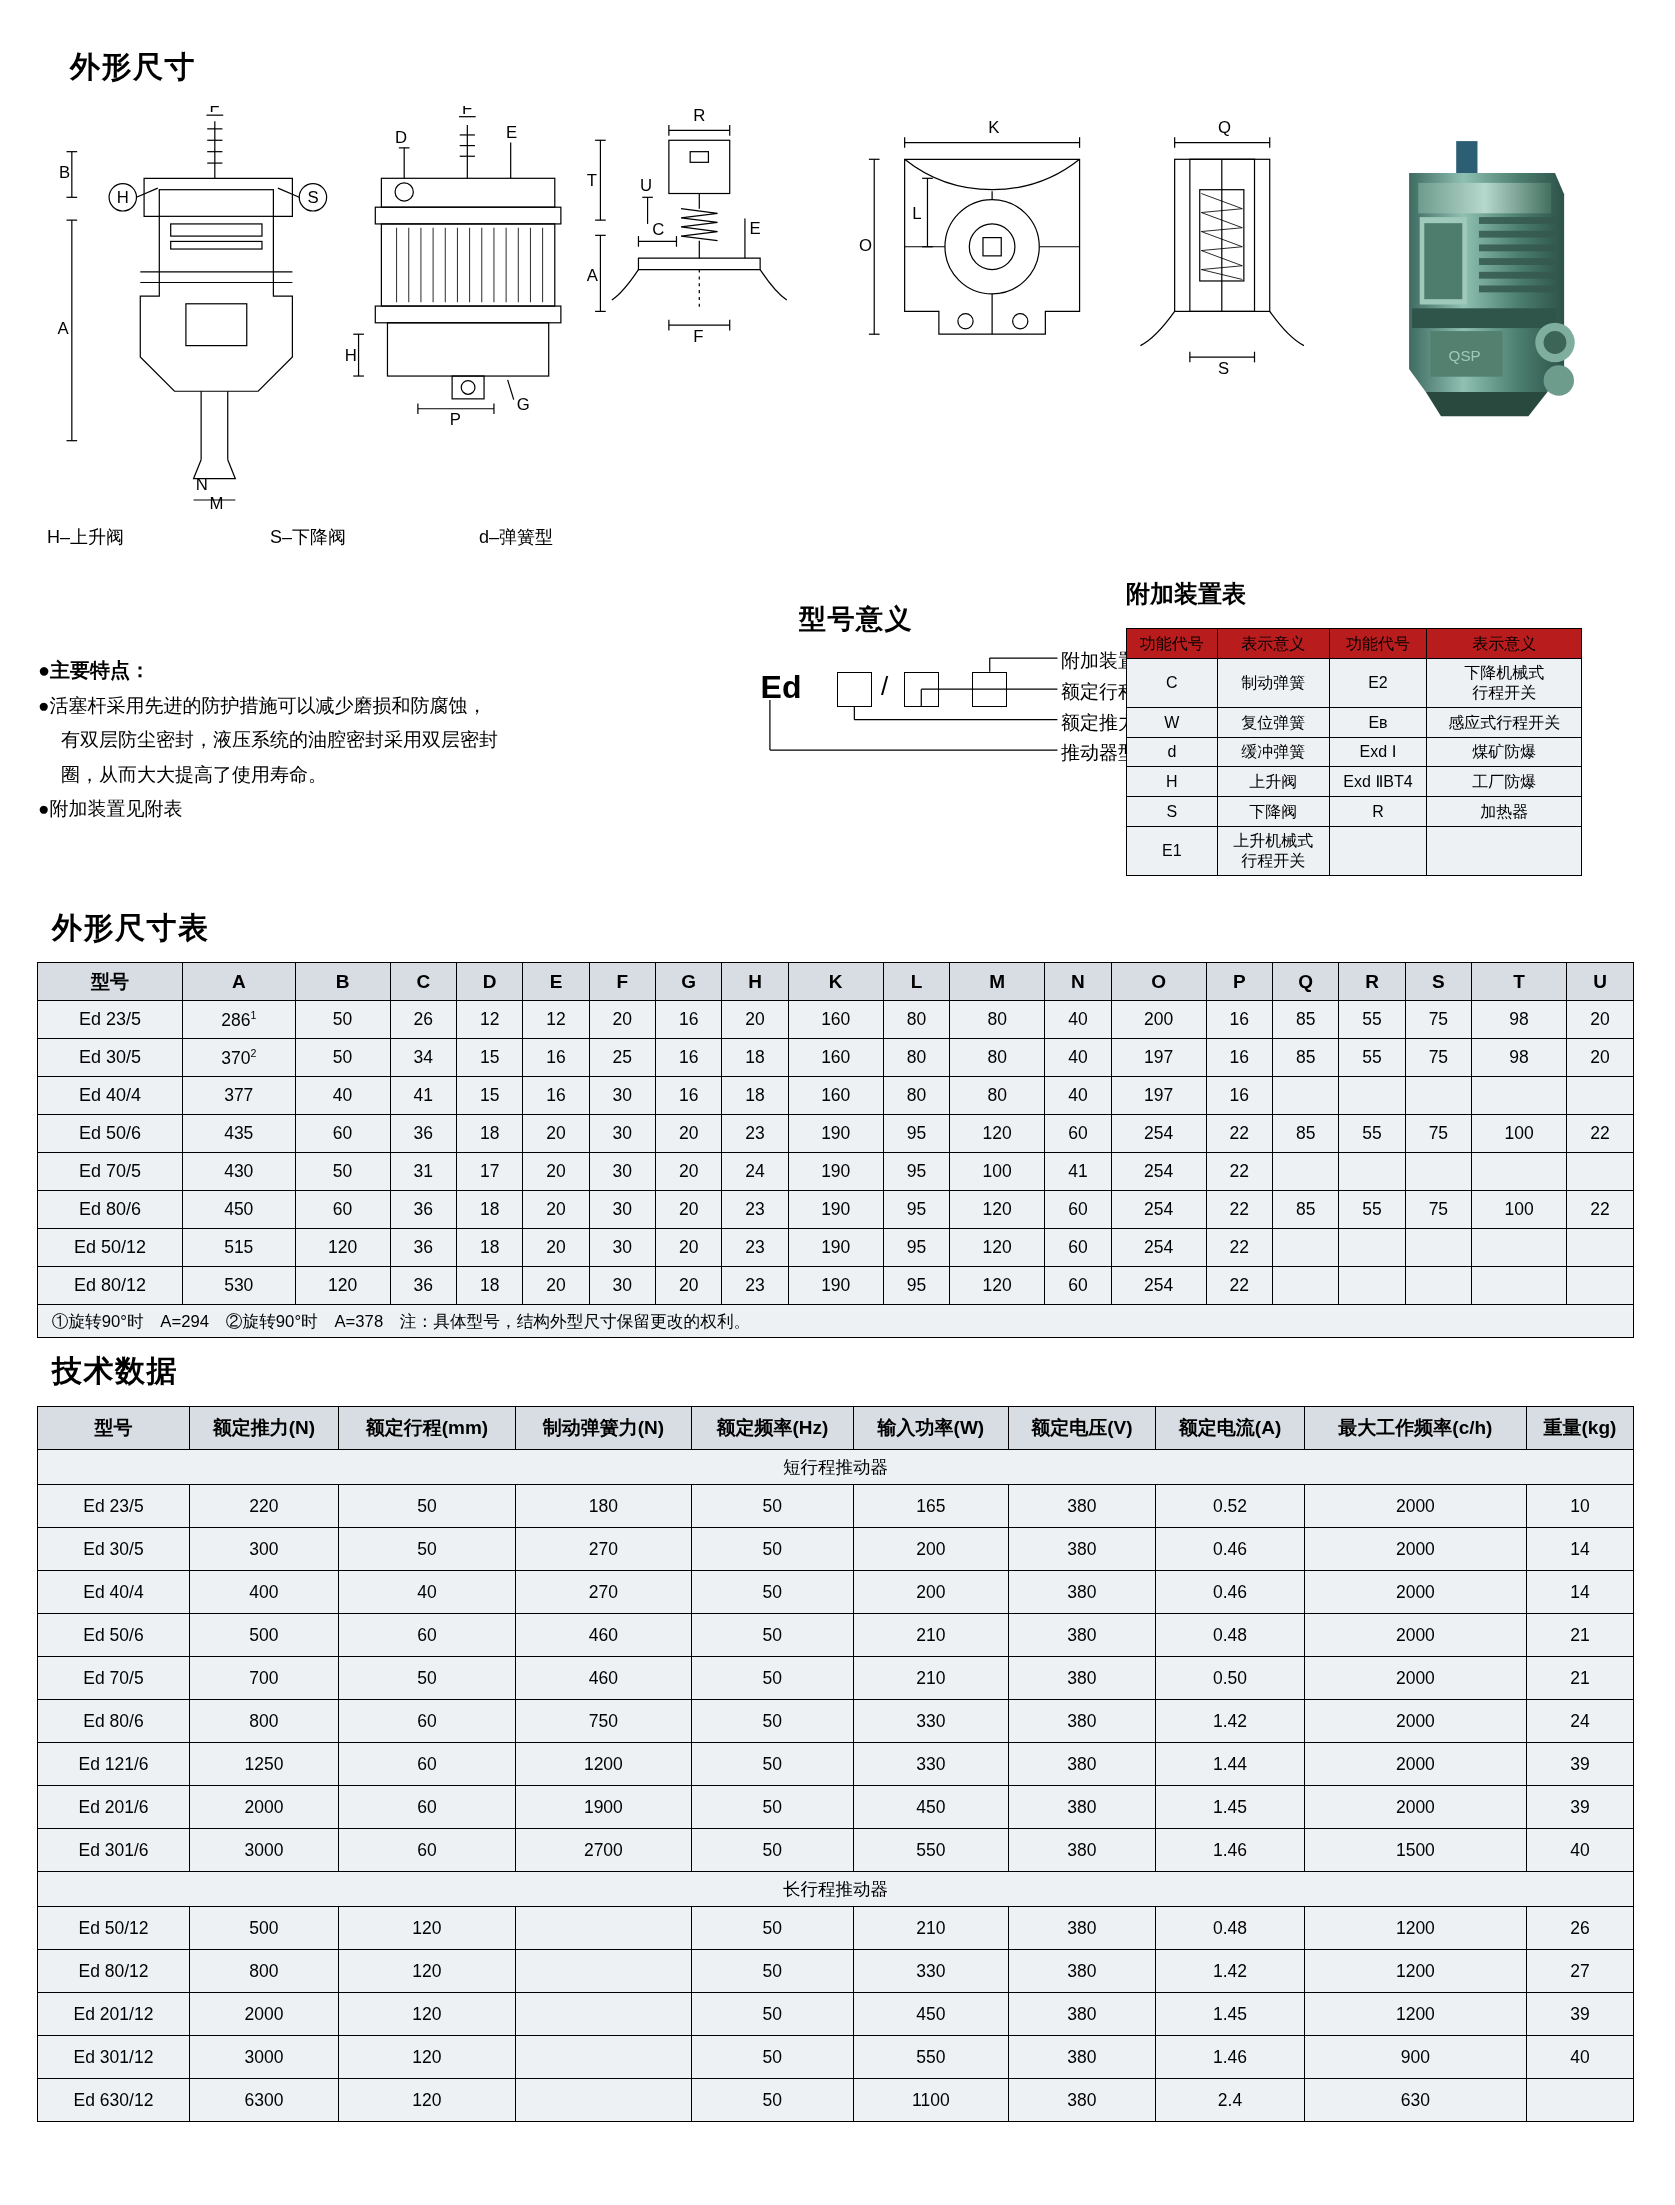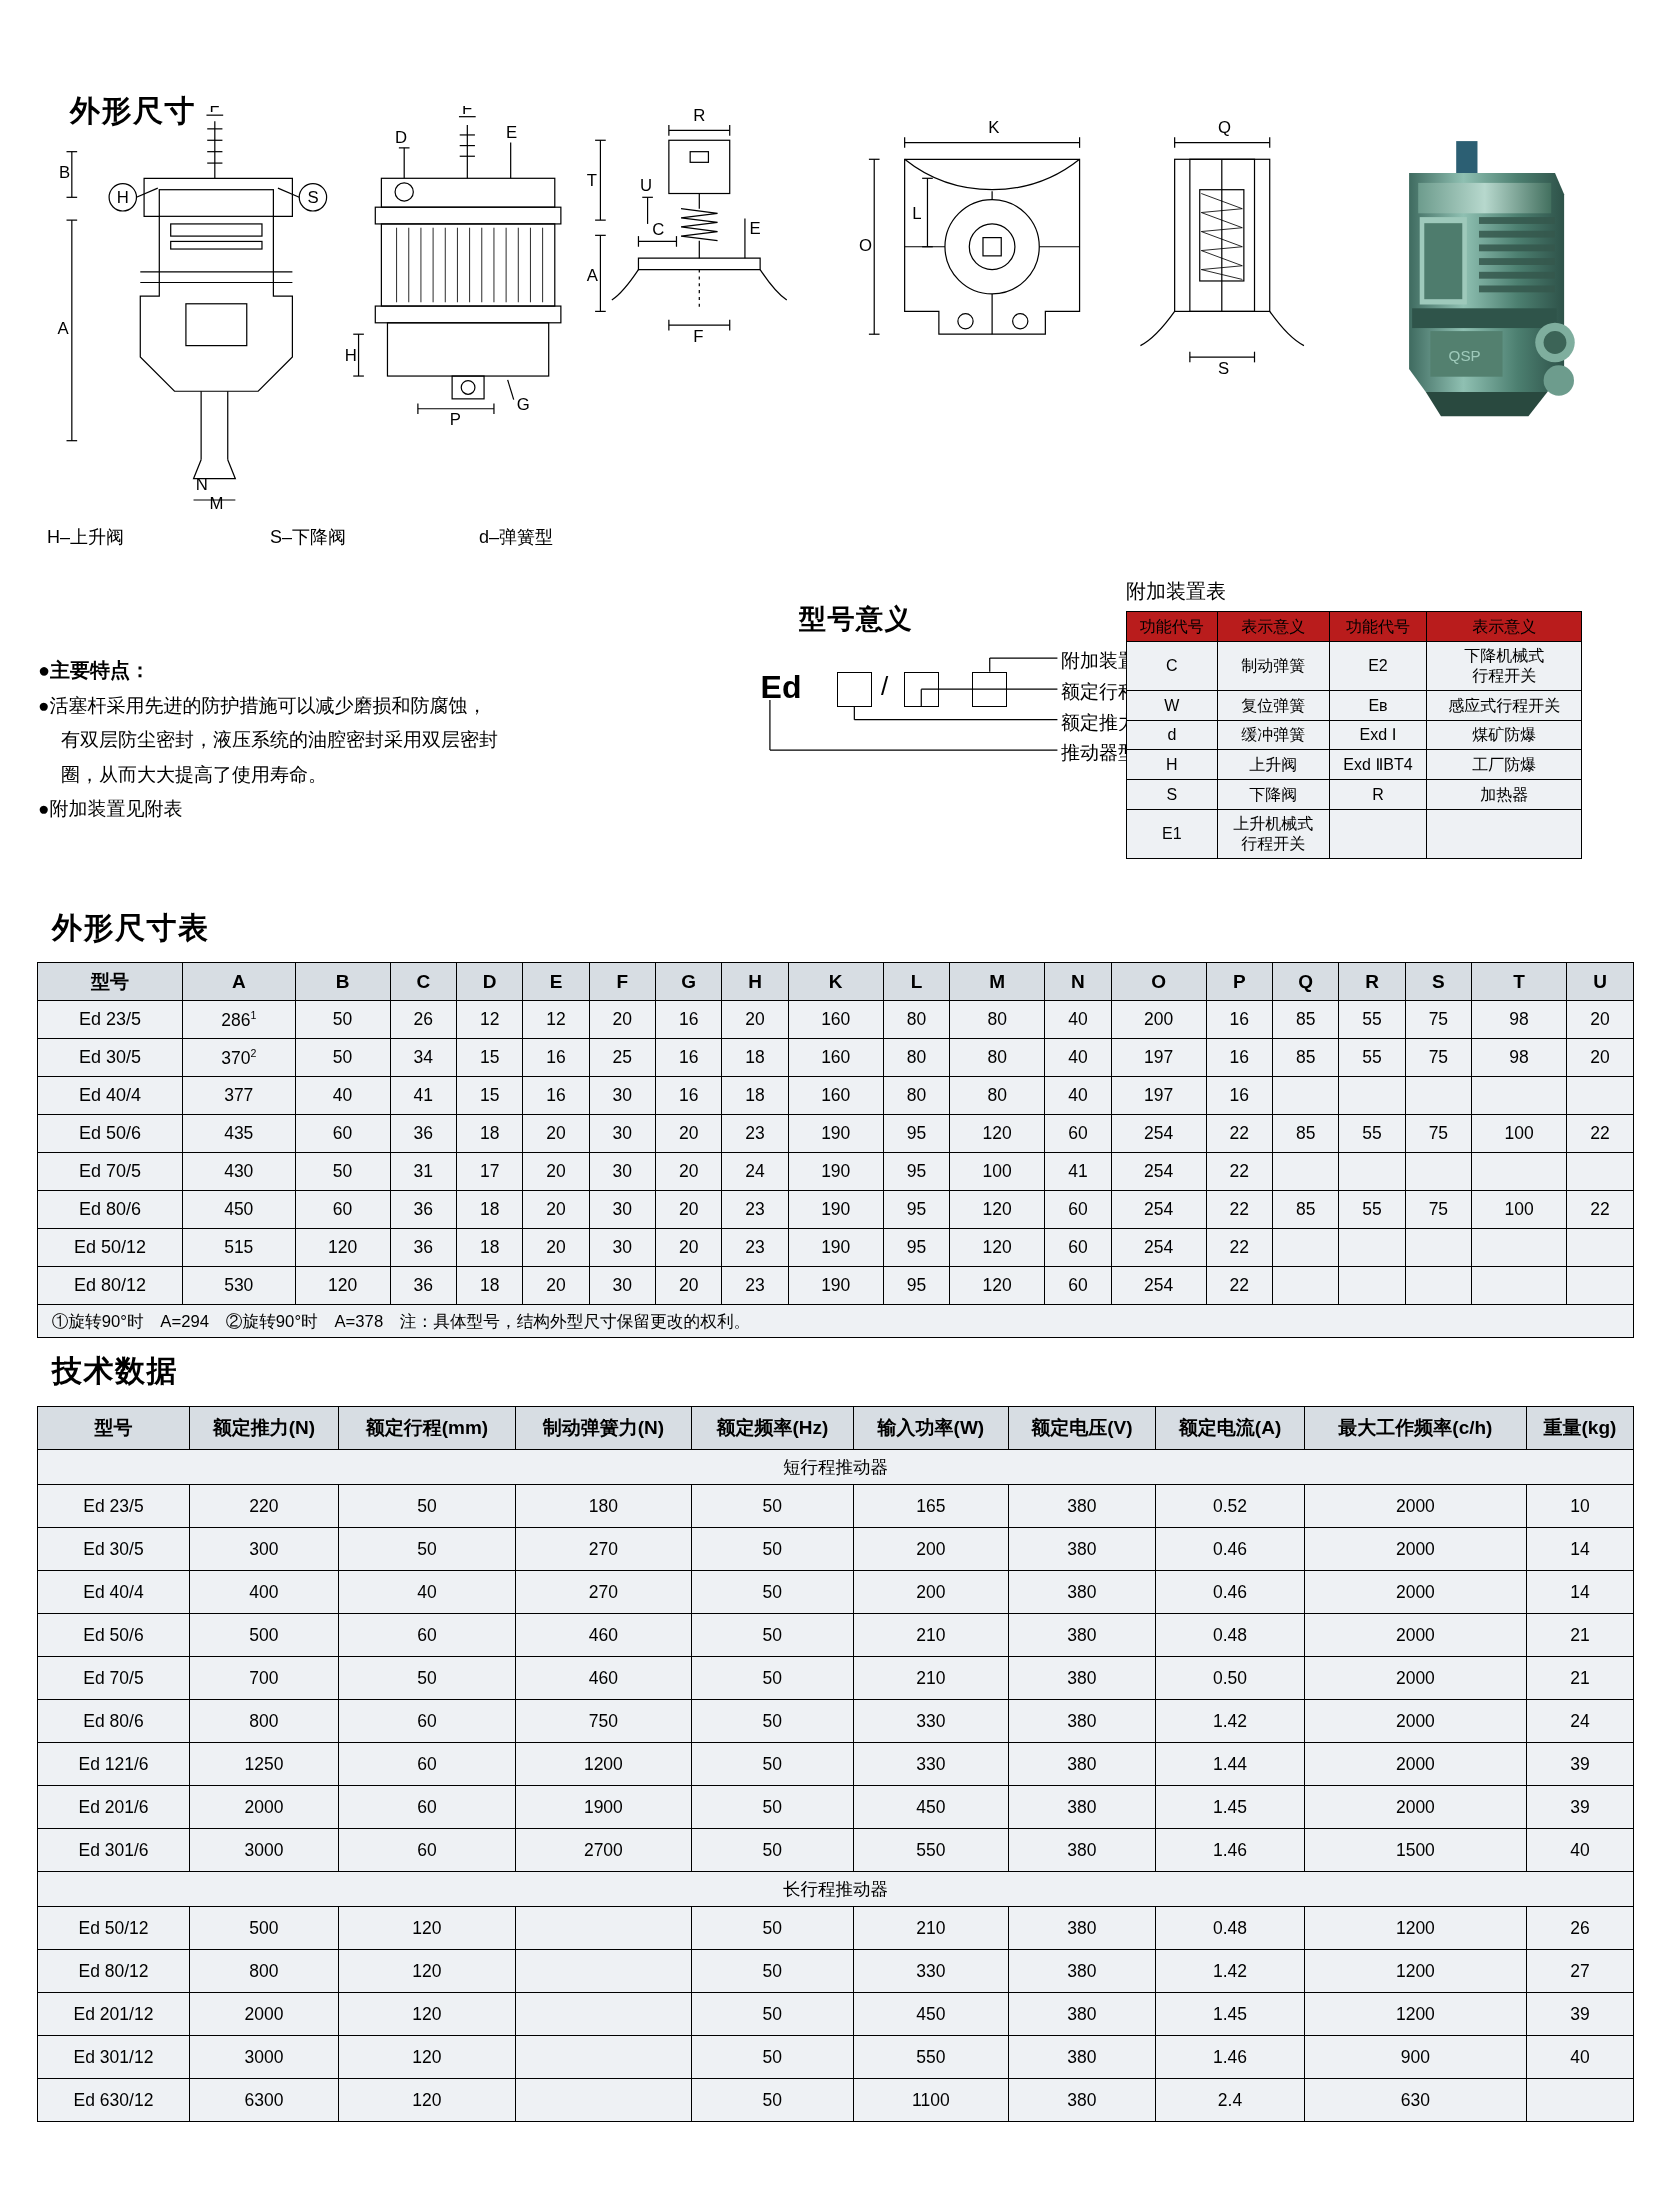--- a/index.html
+++ b/index.html
@@ -15,21 +15,21 @@
   .page { position: relative; width: 1675px; height: 2205px; padding: 0; }
 
   h2.sec-title {
     font-size: 30px;
     font-weight: bold;
     margin: 0;
     letter-spacing: 1.5px;
   }
 
   
-  #top-title { position: absolute; left: 70px; top: 47px; margin-top: 44px; }
+  #top-title { position: absolute; left: 70px; top: 47px; }
 
   
   #drawings { position: absolute; left: 30px; top: 106px; width: 1620px; height: 441px; }
   #drawings svg { display: block; }
 
   .draw-caption {
     position: absolute;
     font-size: 18px;
     white-space: nowrap;
   }
@@ -59,21 +59,21 @@
   .mm-box {
     position: absolute;
     width: 35px; height: 35px;
     border: 1.5px solid #000;
   }
   .mm-slash { position: absolute; font-size: 26px; }
   .mm-label { position: absolute; font-size: 19px; white-space: nowrap; }
 
   
   #extra-table { position: absolute; left: 1126px; top: 578px; width: 464px; }
-  #extra-table .et-title { font-size: 20px; font-weight: normal; margin-bottom: 6px; }
+  #extra-table .et-title { font-size: 24px; font-weight: bold; margin-bottom: 18px; }
   table.et { border-collapse: collapse; width: 456px; font-size: 16px; }
   table.et th, table.et td {
     border: 0.8px solid #000; text-align: center; padding: 4.6px 1.5px;
     line-height: 1.22;
   }
   table.et th { background: #b91c1c; font-weight: normal; }
   table.et td { background: #eef1f4; }
 
   
   #dim-title { position: absolute; left: 52px; top: 908px; }

